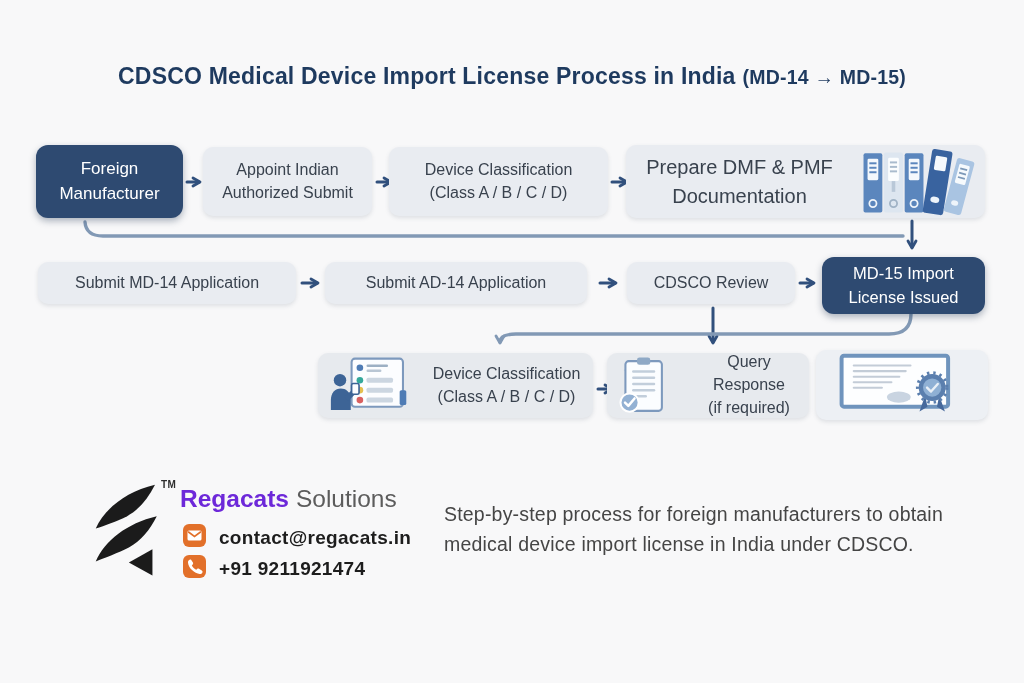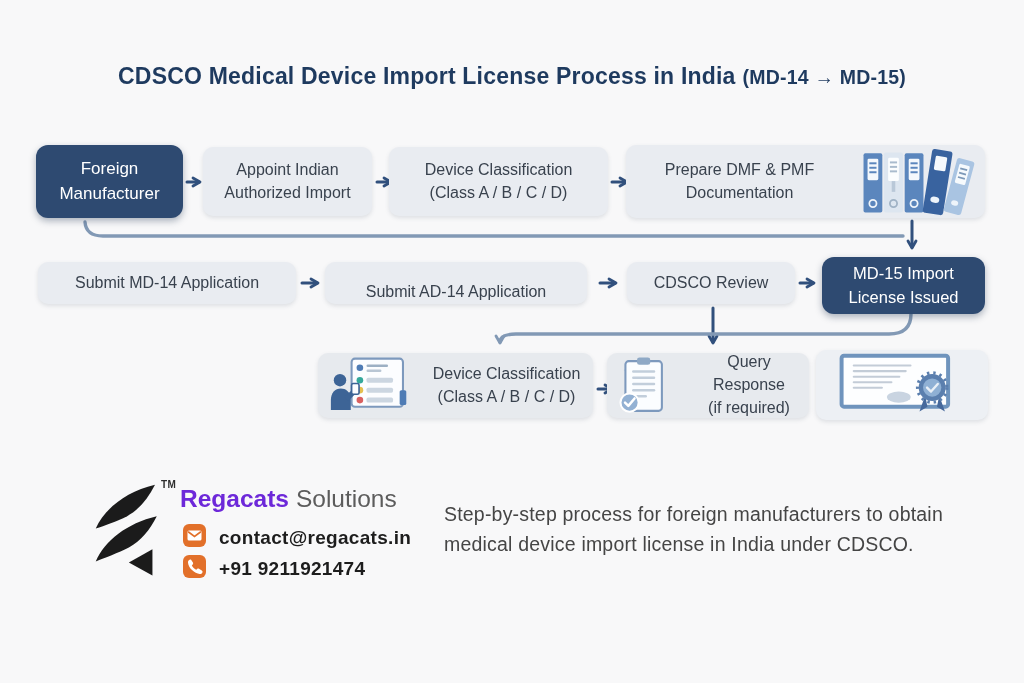--- a/index.html
+++ b/index.html
@@ -17,26 +17,26 @@
          align-items:center; text-align:center; border-radius:10px; background:#e9ecf1;
          color:#39424e; box-shadow:0 2px 4px rgba(90,100,120,.16); line-height:1.42; }
   .box .ln { display:block; }
   .box.dark { background:#2e4a71; color:#ffffff; border-radius:12px;
               box-shadow:0 3px 7px rgba(25,45,75,.35); }
   .box.hrow { flex-direction:row; }
 
   #b-foreign { left:36px;  top:145px; width:147px; height:73px; font-size:17px; }
   #b-agent   { left:203px; top:147px; width:169px; height:69px; font-size:16px; }
   #b-class1  { left:389px; top:147px; width:219px; height:69px; font-size:16px; }
-  #b-dmf     { left:626px; top:145px; width:359px; height:73px; font-size:16px; }
+  #b-dmf     { left:626px; top:145px; width:359px; height:73px; font-size:20px; }
   #b-dmf .dmf-text { flex:1 1 auto; }
   #b-dmf .dmf-icon { flex:0 0 132px; display:flex; justify-content:center; align-items:flex-end; }
 
   #b-md14   { left:38px;  top:262px; width:258px; height:42px; font-size:16px; }
-  #b-ad14   { left:325px; top:262px; width:262px; height:42px; font-size:16px;justify-content:flex-end; }
+  #b-ad14   { left:325px; top:262px; width:262px; height:42px; font-size:16px; }
   #b-review { left:627px; top:262px; width:168px; height:42px; font-size:16px; }
   #b-md15   { left:822px; top:257px; width:163px; height:57px; font-size:16.5px; }
 
   #b-class2 { left:318px; top:353px; width:275px; height:65px; font-size:16px; background:#e7eaee; }
   #b-class2 .step-icon { flex:0 0 102px; display:flex; justify-content:center; align-items:center; }
   #b-class2 .step-text { flex:1 1 auto; }
   #b-query  { left:607px; top:353px; width:202px; height:65px; font-size:16px; background:#e7eaee;gap:12px; }
   #b-query .step-icon { flex:0 0 70px; display:flex; justify-content:center; align-items:center; }
   #b-query .step-text { flex:1 1 auto; }
   #b-cert   { left:816px; top:350px; width:172px; height:70px; background:#edf0f4; }
@@ -87,21 +87,21 @@
       <path d="M911,314 Q911,334 889,334 L516,334 Q500,334 500,342" marker-end="url(#mslate)"></path>
     </g>
   </svg>
 
   <div class="box dark" id="b-foreign">
     <span class="ln">Foreign</span>
     <span class="ln">Manufacturer</span>
   </div>
   <div class="box" id="b-agent">
     <span class="ln">Appoint Indian</span>
-    <span class="ln">Authorized Import</span>
+    <span class="ln">Authorized Submit</span>
   </div>
   <div class="box" id="b-class1">
     <span class="ln">Device Classification</span>
     <span class="ln">(Class A / B / C / D)</span>
   </div>
   <div class="box hrow" id="b-dmf">
     <div class="dmf-text">
       <span class="ln">Prepare DMF &amp; PMF</span>
       <span class="ln">Documentation</span>
     </div>

